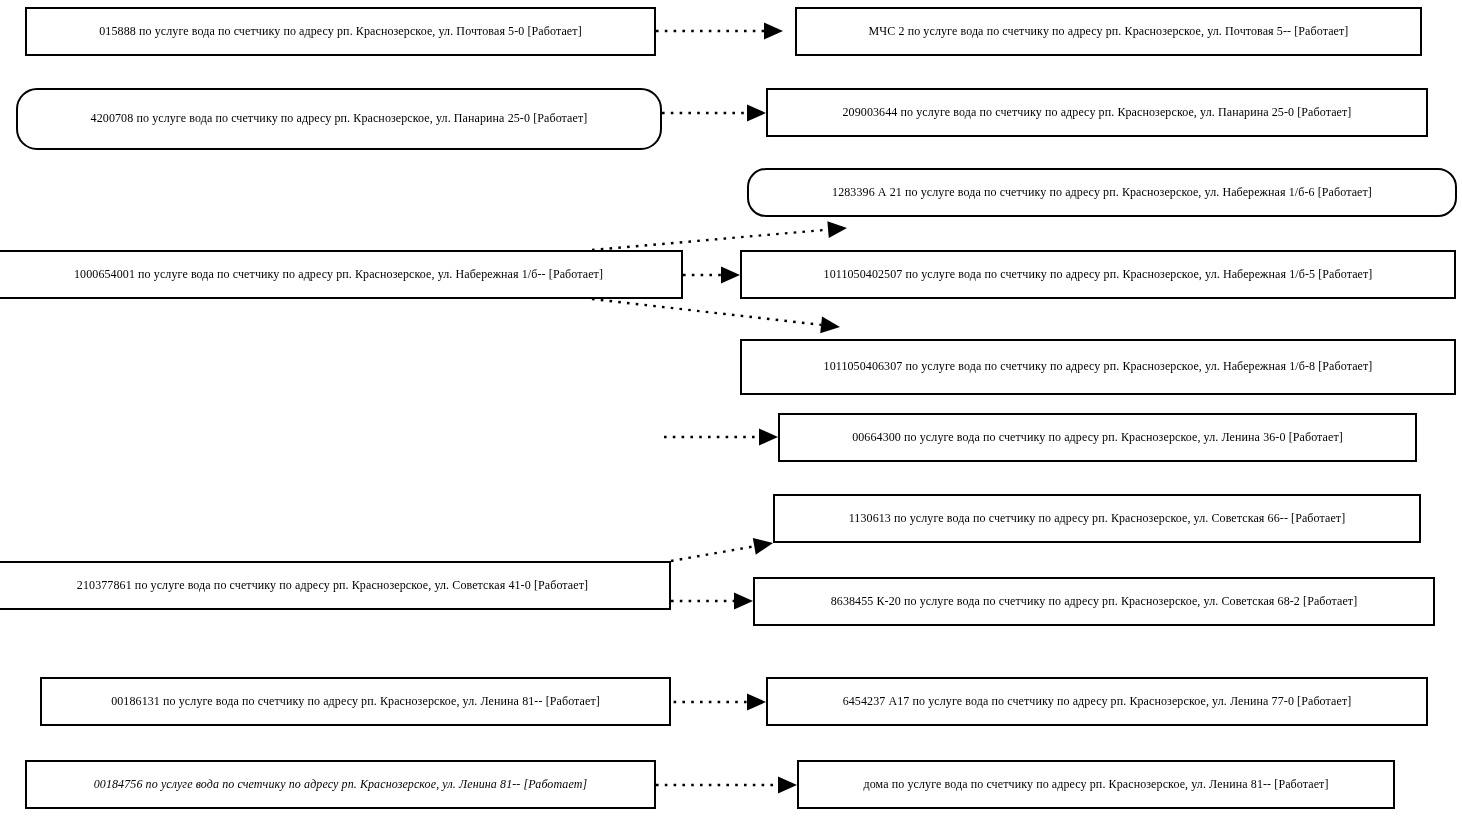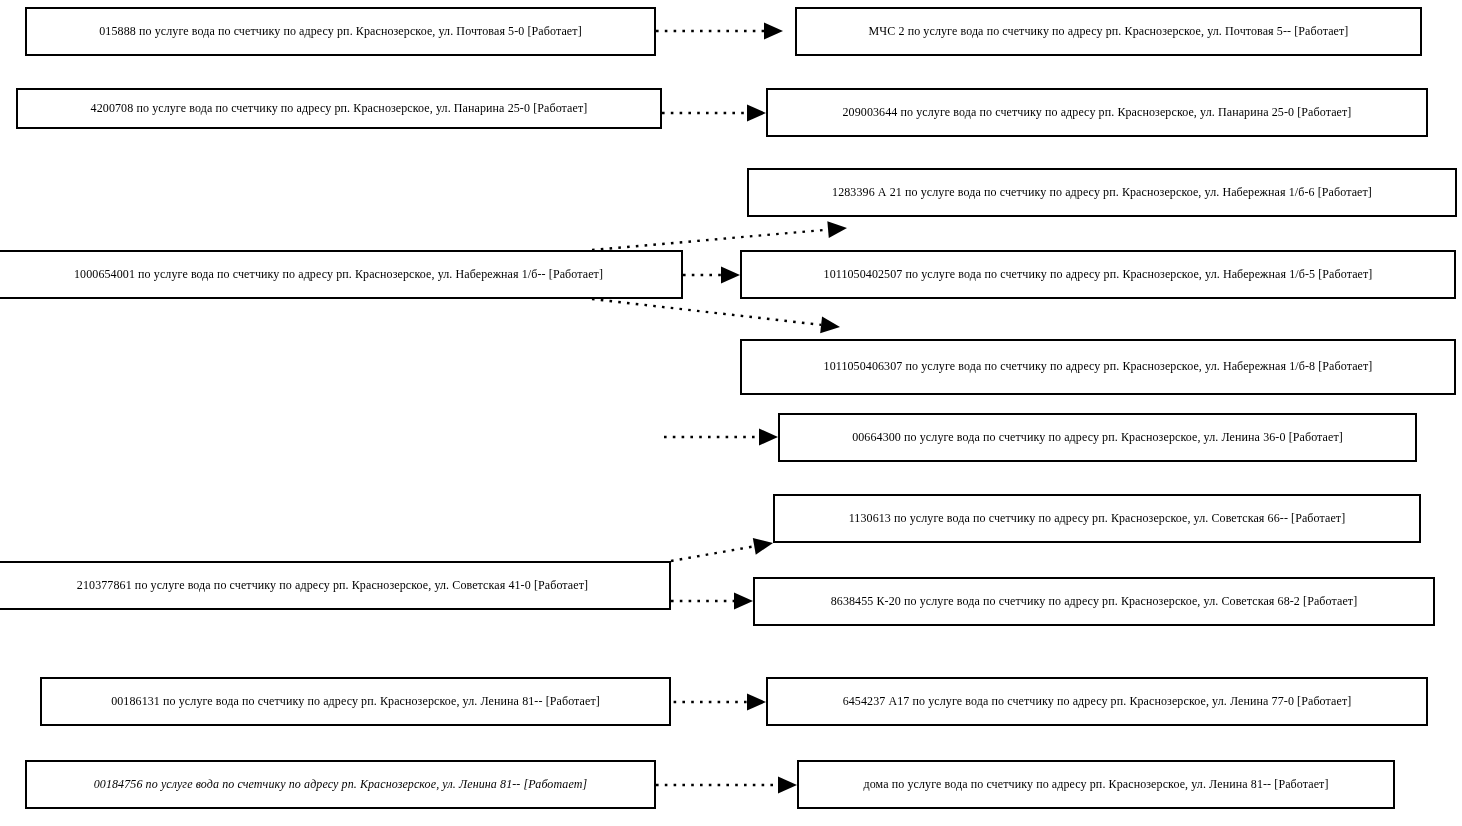--- a/index.html
+++ b/index.html
@@ -86,29 +86,29 @@
     </svg>
 
   <div class="node" style="left:25px; top:7px; width:631px; height:49px;">
     <span class="node-label">015888 по услуге вода по счетчику по адресу рп. Краснозерское, ул. Почтовая 5-0 [Работает]</span>
   </div>
 
   <div class="node" style="left:783px; top:7px; width:627px; height:49px;margin-left:12px;">
     <span class="node-label">МЧС 2 по услуге вода по счетчику по адресу рп. Краснозерское, ул. Почтовая 5-- [Работает]</span>
   </div>
 
-  <div class="node" style="left:16px; top:88px; width:646px; height:41px;">
+  <div class="node" style="left:16px; top:88px; width:646px; height:62px;border-radius:21px;">
     <span class="node-label">4200708 по услуге вода по счетчику по адресу рп. Краснозерское, ул. Панарина 25-0 [Работает]</span>
   </div>
 
   <div class="node" style="left:766px; top:88px; width:662px; height:49px;">
     <span class="node-label">209003644 по услуге вода по счетчику по адресу рп. Краснозерское, ул. Панарина 25-0 [Работает]</span>
   </div>
 
-  <div class="node" style="left:747px; top:168px; width:710px; height:49px;">
+  <div class="node" style="left:747px; top:168px; width:710px; height:49px;border-radius:19px;">
     <span class="node-label">1283396 А 21 по услуге вода по счетчику по адресу рп. Краснозерское, ул. Набережная 1/б-6 [Работает]</span>
   </div>
 
   <div class="node" style="left:-6px; top:250px; width:689px; height:49px;">
     <span class="node-label">1000654001 по услуге вода по счетчику по адресу рп. Краснозерское, ул. Набережная 1/б-- [Работает]</span>
   </div>
 
   <div class="node" style="left:740px; top:250px; width:716px; height:49px;">
     <span class="node-label">1011050402507 по услуге вода по счетчику по адресу рп. Краснозерское, ул. Набережная 1/б-5 [Работает]</span>
   </div>

